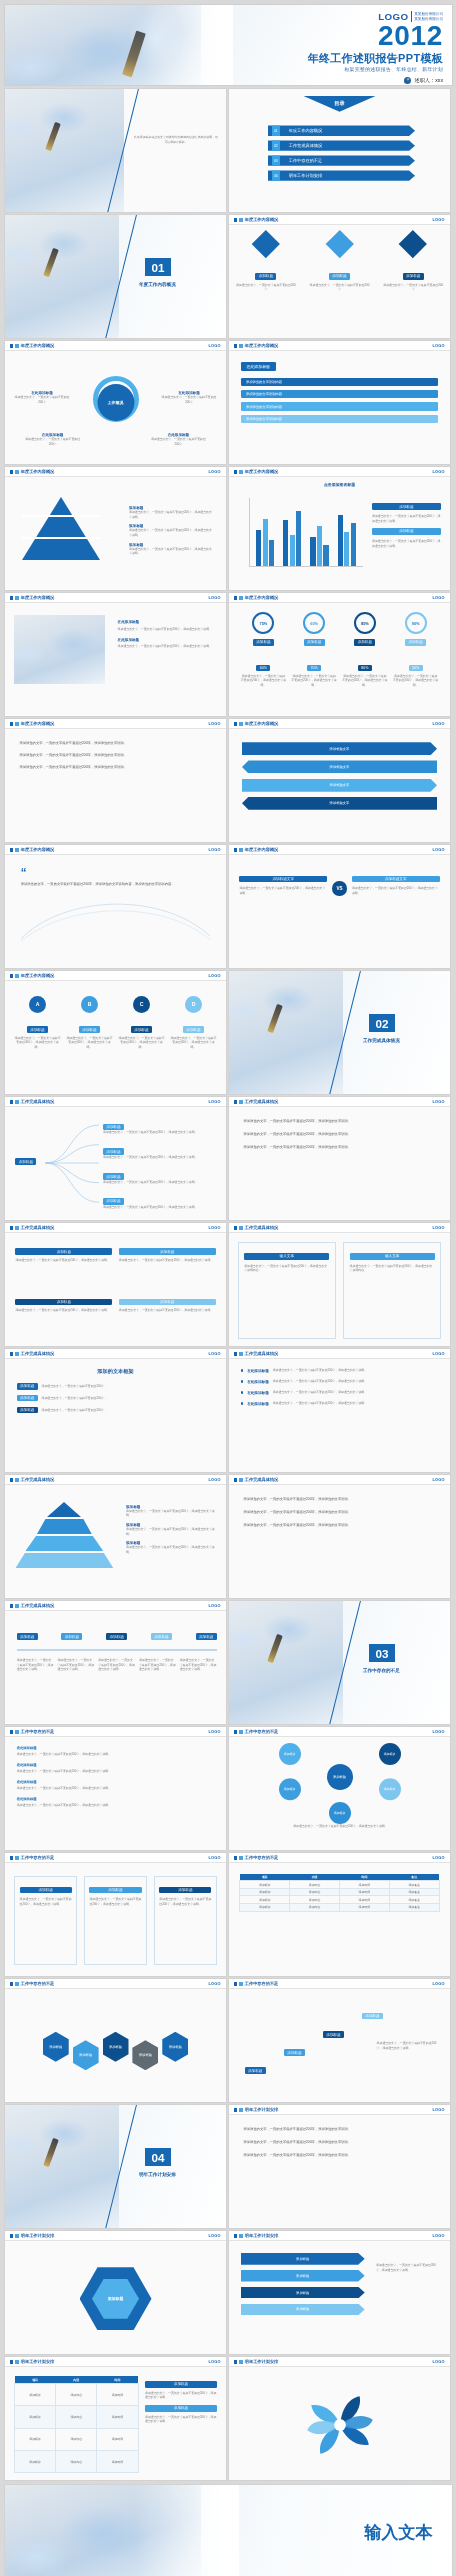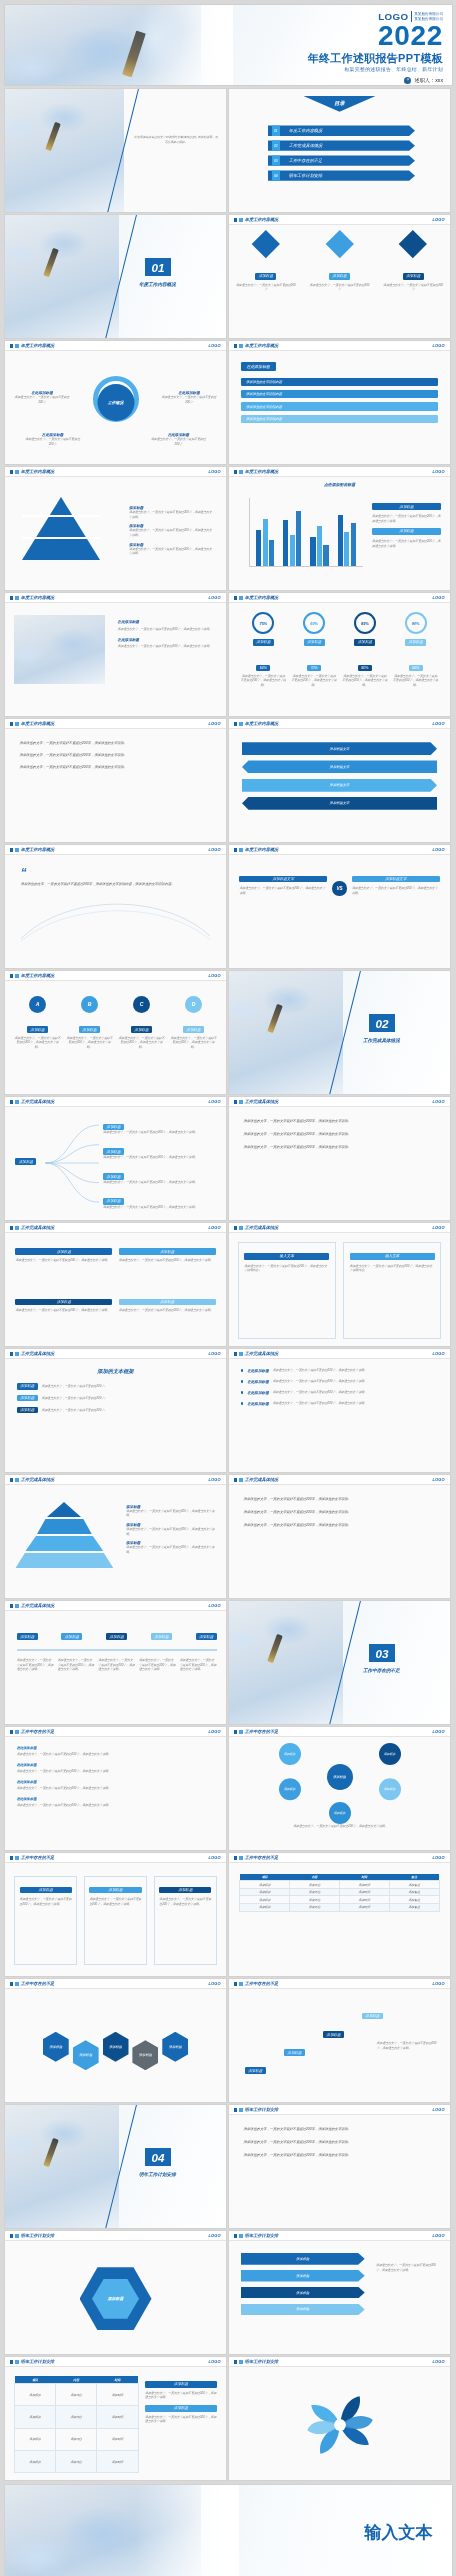--- a/index.html
+++ b/index.html
@@ -59,21 +59,21 @@
     font-size:4.9px; color:#2a6ba8; letter-spacing:0.3px;
   }
   .cover-presenter { position:absolute; right:9px; top:72px; display:flex; align-items:center; gap:3.3px; }
   .mic-badge {
     width:7.2px;height:7.2px;border-radius:50%;background:#1565b0;color:#fff;
     font-size:4.6px; display:flex; align-items:center; justify-content:center;
   }
   .presenter-text { font-size:5.2px; color:#222; }
 
   
-  .grid { display:flex; flex-wrap:wrap; gap:1px; width:449px; margin:2.6px auto 0 auto;font-style:italic; }
+  .grid { display:flex; flex-wrap:wrap; gap:1px; width:449px; margin:2.6px auto 0 auto; }
   .slide {
     position:relative;
     width:223px; height:125px;
     background:#fafafa;
     border:0.7px solid #d2d2d2;
     overflow:hidden;
   }
 
   
   .sheader {
@@ -184,21 +184,21 @@
     <div class="cover-fade"></div>
     <div class="cover-right">
       <div class="logo-row">
         <span class="logo-mark">LOGO</span>
         <span class="logo-sep"></span>
         <span class="logo-cn">
           <div>某某股份有限公司</div>
           <div>某某股份有限公司</div>
         </span>
       </div>
-      <div class="year">2022</div>
+      <div class="year">2012</div>
       <div class="cover-title">年终工作述职报告PPT模板</div>
       <div class="cover-sub">框架完整的述职报告、年终总结、新年计划</div>
       <div class="cover-presenter">
         <span class="mic-badge">🎤</span>
         <span class="presenter-text">述职人：xxx</span>
       </div>
     </div>
   </div>
 
   <div class="grid">

